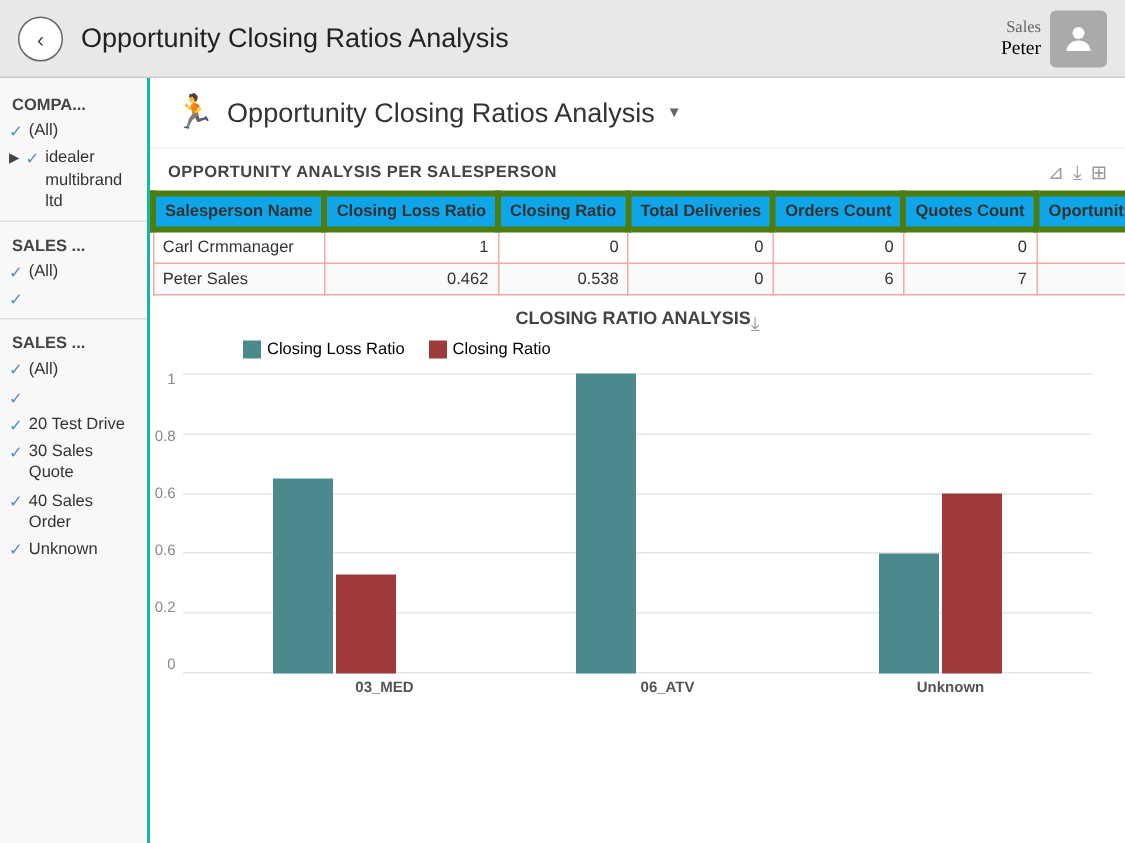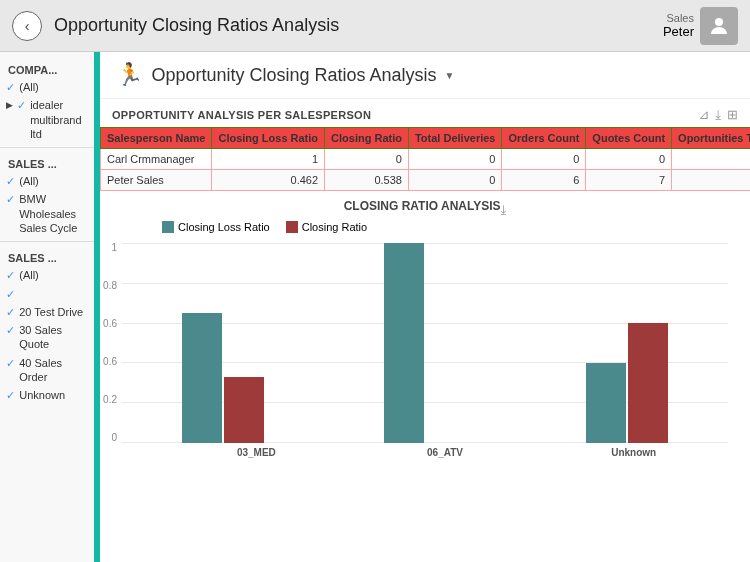--- a/index.html
+++ b/index.html
@@ -18,40 +18,40 @@
       border: 1.5px solid #666;
       border-radius: 50%;
       display: flex; align-items: center; justify-content: center;
       cursor: pointer;
       font-size: 14px;
       color: #444;
       margin-right: 12px;
       background: white;
     }
     .app-title { font-size: 18px; font-weight: 500; color: #222; flex: 1; }
-    .user-section { display: flex; align-items: center; gap: 6px; }
+    .user-section { display: flex; align-items: center; gap: 6px; font-family: Liberation Serif, serif; }
     .user-name { text-align: right; }
     .user-name .role { font-size: 11px; color: #666; }
     .user-name .name { font-size: 13px; font-weight: 500; }
     .user-avatar {
       width: 38px; height: 38px;
       background: #aaa;
       border-radius: 4px;
       display: flex; align-items: center; justify-content: center;
     }
 
     .main-content {
       display: flex;
       height: calc(562px - 52px);
     }
 
     .sidebar {
       width: 100px;
       background: #f8f8f8;
-      border-right: 6px solid #14b8a6;
+      border-right: 2px solid #14b8a6;
       overflow-y: auto;
       padding: 6px 0;
       flex-shrink: 0;
     }
     .sidebar-section-title {
       font-size: 11px;
       font-weight: 600;
       color: #444;
       padding: 6px 8px 2px 8px;
       text-transform: uppercase;
@@ -109,22 +109,22 @@
       text-transform: uppercase;
     }
     .section-icons { display: flex; gap: 6px; color: #999; font-size: 13px; }
 
     .data-table {
       width: 100%;
       border-collapse: collapse;
       font-size: 11px;
     }
     .data-table th {
-      background: #ef4444;
-      border: 1px solid #4d7c0f;
+      background: #0ea5e9;
+      border: 4px solid #4d7c0f;
       padding: 4px 6px;
       text-align: right;
       font-weight: 600;
       color: #333;
       white-space: nowrap;
     }
     .data-table td {
       border: 1px solid #fca5a5;
       padding: 4px 6px;
       color: #333;
@@ -249,21 +249,20 @@
     </div>
 
     <div class="sidebar-divider"></div>
     <div class="sidebar-section-title">SALES ...</div>
     <div class="sidebar-item">
       <span class="check">✓</span>
       <span class="sidebar-item-label">(All)</span>
     </div>
     <div class="sidebar-item">
       <span class="check">✓</span>
-      <span class="sidebar-item-label">BMW Wholesales Sales Cycle</span>
     </div>
 
     <div class="sidebar-divider"></div>
     <div class="sidebar-section-title">SALES ...</div>
     <div class="sidebar-item">
       <span class="check">✓</span>
       <span class="sidebar-item-label">(All)</span>
     </div>
     <div class="sidebar-item">
       <span class="check">✓</span>

